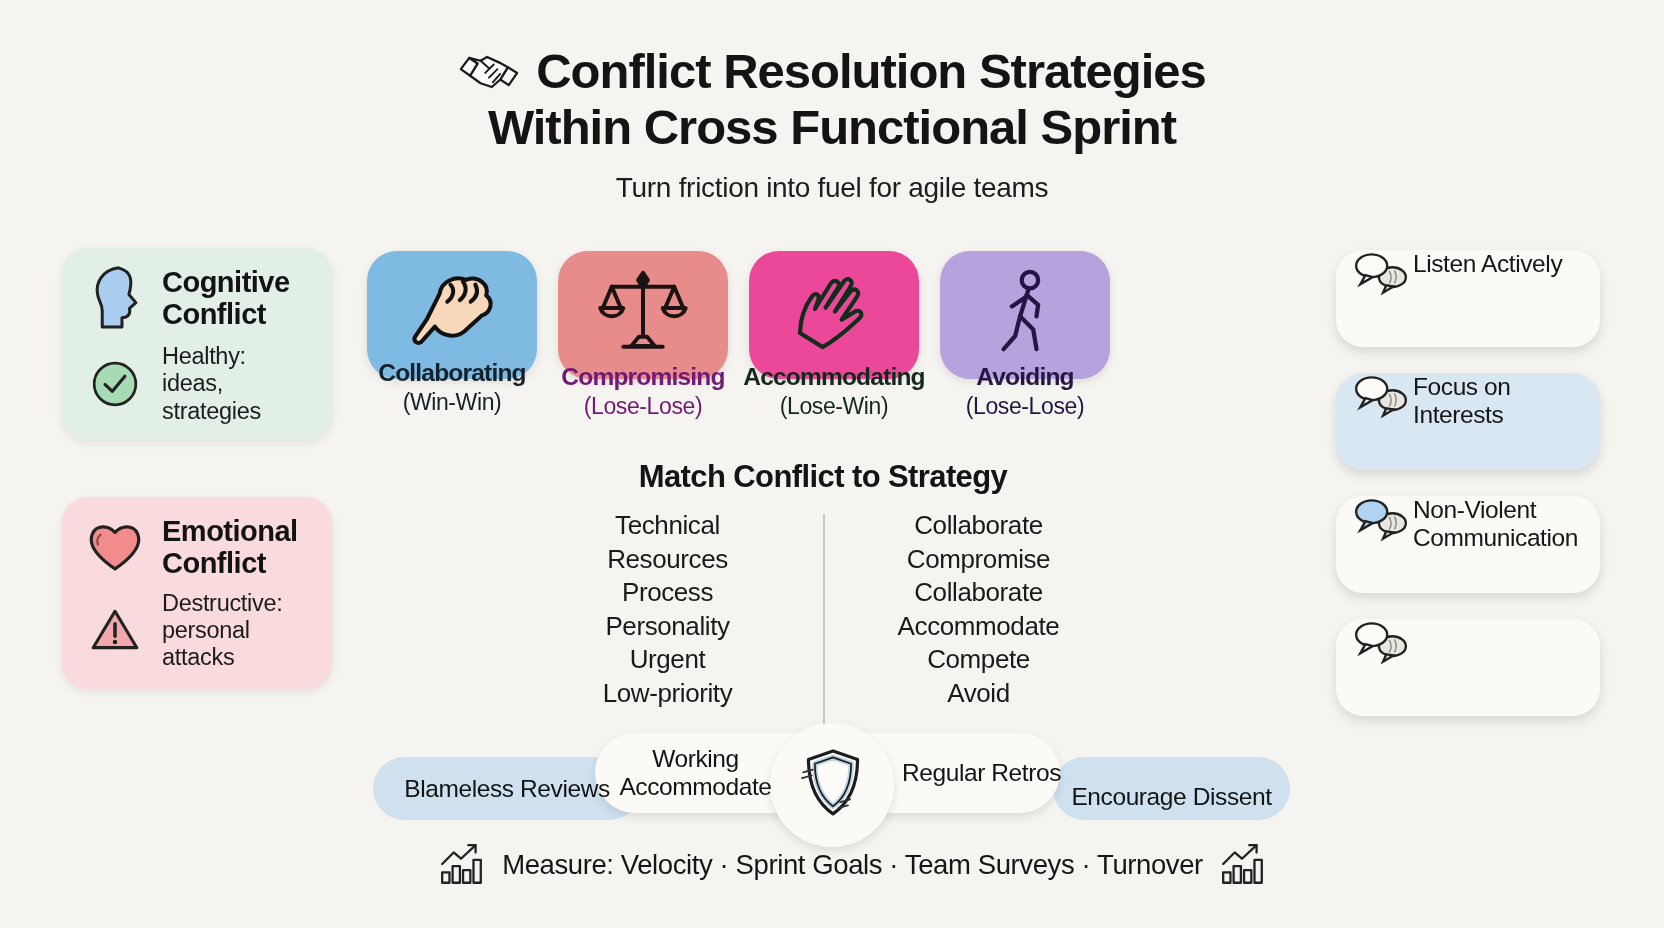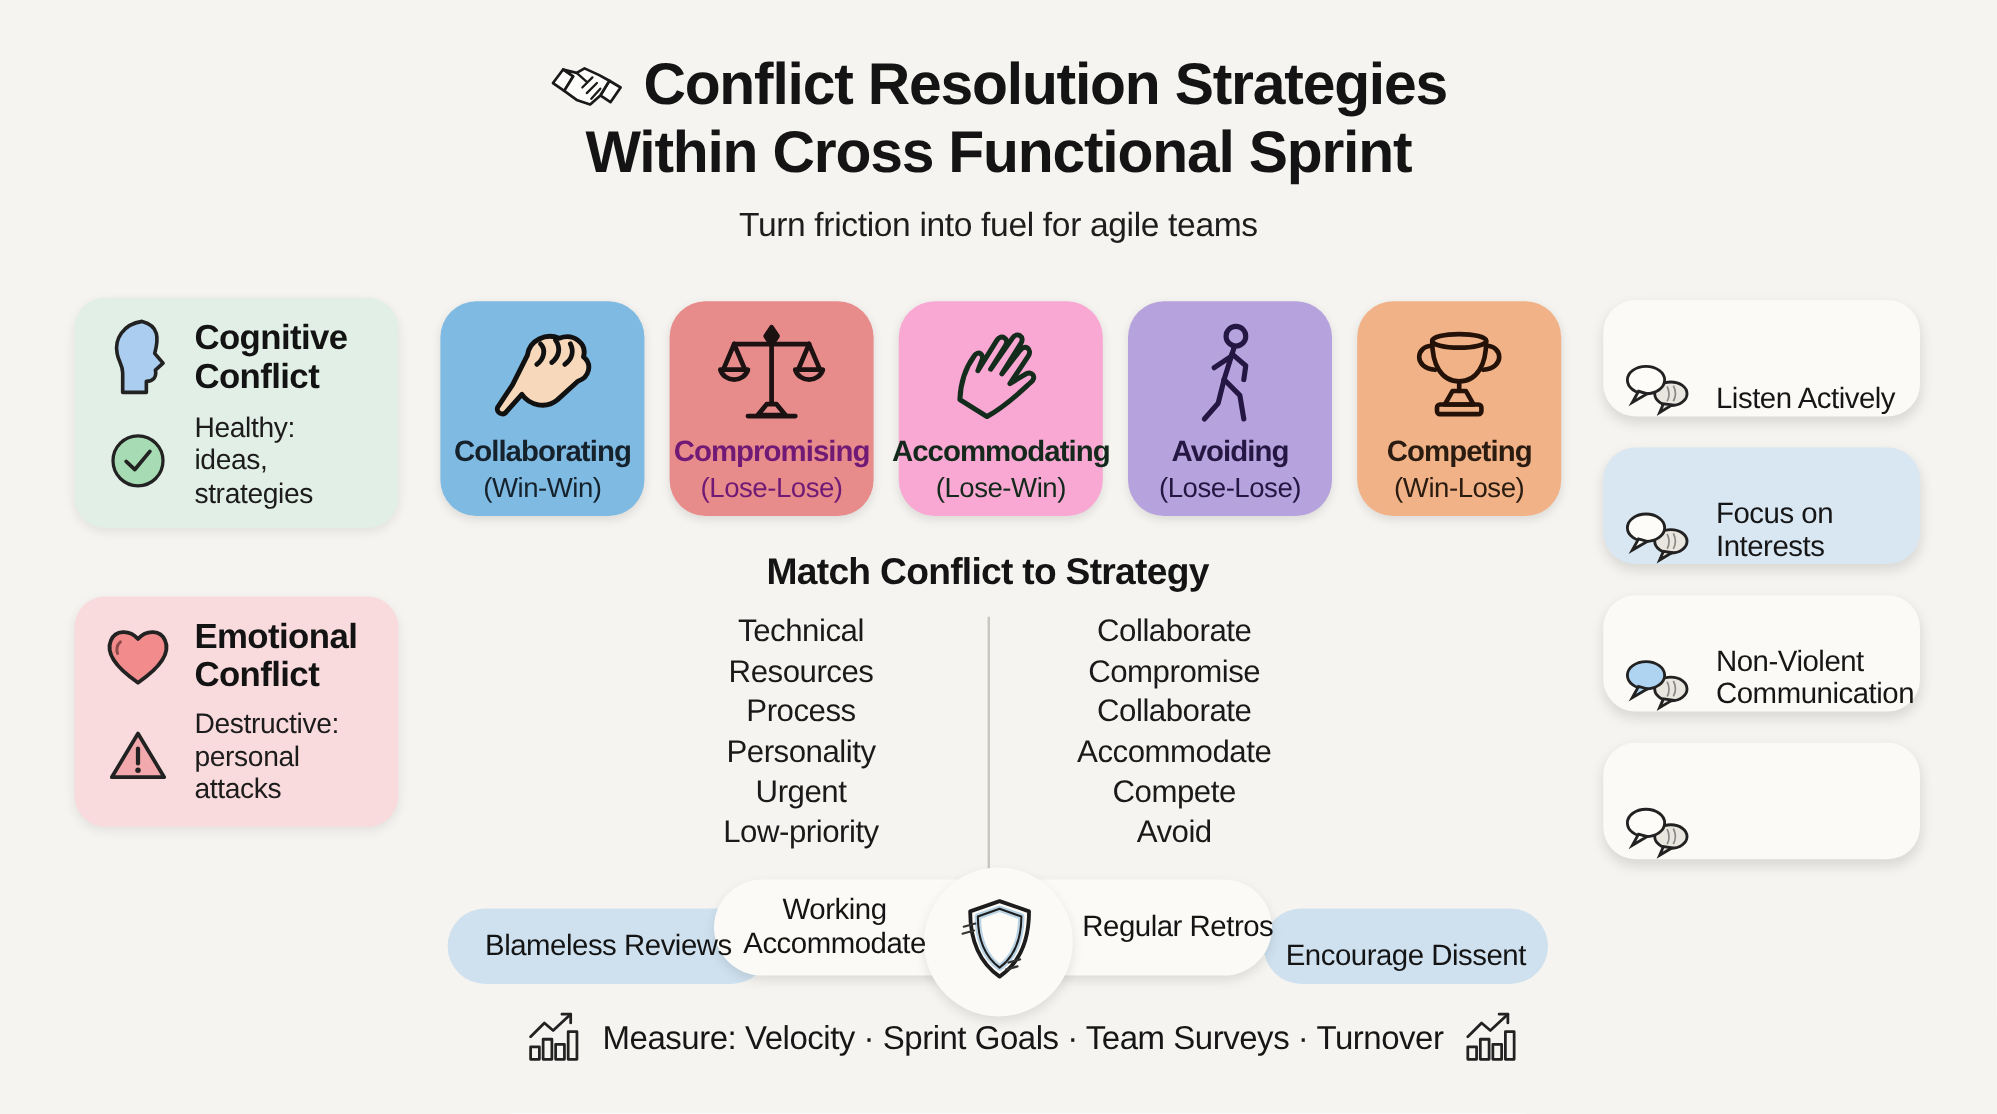--- a/index.html
+++ b/index.html
@@ -26,41 +26,41 @@
   .type-card.cognitive{top:248px;}
   .type-card.emotional{top:497px;}
   .type-row{display:flex; align-items:center; gap:14px;}
   .icon-col{width:66px; display:flex; justify-content:center; flex:0 0 66px;}
   .type-title{font-size:29px; font-weight:700; line-height:1.12; letter-spacing:-0.5px; color:#131313;}
   .type-desc{font-size:23.5px; line-height:1.16; color:#1c1c1c; letter-spacing:-0.3px;}
 
   
   .strategy-row{position:absolute; left:367px; top:251px; display:flex; gap:21px;}
   .strategy-card{
-    width:170px; height:179px; border-radius:30px;
+    width:170px; height:128px; border-radius:30px;
     box-shadow:0 3px 8px rgba(0,0,0,0.10);
     display:flex; flex-direction:column; align-items:center;
     padding-top:18px; box-sizing:border-box;
   }
   .strategy-icon{height:88px; display:flex; align-items:center; justify-content:center;}
   .strategy-name{font-size:24.5px; font-weight:700; letter-spacing:-0.8px; margin-top:6px; white-space:nowrap;}
   .strategy-outcome{font-size:23px; letter-spacing:-0.4px; margin-top:2px;}
 
   
   .match{position:absolute; left:512px; top:459px; width:622px; text-align:center;}
   .match-title{font-size:31px; font-weight:700; letter-spacing:-0.6px; color:#141414;}
   .match-cols{position:relative; display:flex; margin-top:14px;}
   .match-col{flex:1; font-size:26px; line-height:33.5px; letter-spacing:-0.4px; color:#1a1a1a;}
   .match-divider{position:absolute; left:50%; top:5px; bottom:-28px; width:1.6px; background:#c8c6c1;}
 
   
   .tips{position:absolute; left:1336px; top:250px; width:264px; display:flex; flex-direction:column; gap:26px;}
   .tip{
     height:97px; border-radius:27px; box-sizing:border-box;
-    display:flex; align-items:flex-end; gap:20px; padding:0 4px 0 16px;
+    display:flex; align-items:flex-start; gap:3px; padding:0 4px 0 16px;
     box-shadow:0 5px 11px rgba(0,0,0,0.12);
   }
   .tip-text{font-size:24.5px; line-height:1.13; letter-spacing:-0.4px; color:#161616;}
   .tip-line:empty{display:none;}
 
   
   .practices{position:absolute; left:373px; top:733px; width:917px; height:124px;}
   .p-pill{position:absolute; top:24px; height:63px; border-radius:32px; z-index:1;}
   .p-blue-left{left:0; width:268px;}
   .p-blue-right{left:680px; width:237px;}
@@ -184,21 +184,21 @@
           <path d="M47 12 L41.5 25 M47 12 L52.5 25"></path>
           <path d="M40 25 A7.3 7 0 0 0 54 25 Z"></path>
           <path d="M21 48 L25.5 42.5 H30.5 L35 48 Z"></path>
           <path d="M16 48.5 H40"></path>
         </svg>
       </span>
       <span class="strategy-name">Compromising</span>
       <span class="strategy-outcome">(Lose-Lose)</span>
     </div>
 
-    <div class="strategy-card" style="background: #f9a8d4; color: rgb(20, 41, 28);">
+    <div class="strategy-card" style="background: #ec4899; color: rgb(20, 41, 28);">
       <span class="strategy-icon">
         <svg width="90" height="90" viewBox="0 0 54 54" fill="none" stroke="#142c1c" stroke-width="2.5" stroke-linecap="round" stroke-linejoin="round">
           <g transform="rotate(32 27 27)">
             <path d="M16 48 C12 41 10 33 10.5 26 C10.5 22 14.5 22 15 26 L16 31 L16 13 C16 9 21 9 21 13 L21 27 L22 8 C22 4 27 4 27 8 L27 26 L28.5 11 C29 7 33.5 7.5 33.5 11.5 L33 28 L37 20 C38.5 16.5 43 18 41.5 22 C39.5 29 37.5 38 32 48 Z"></path>
           </g>
         </svg>
       </span>
       <span class="strategy-name">Accommodating</span>
       <span class="strategy-outcome">(Lose-Win)</span>
     </div>
@@ -211,35 +211,20 @@
           <path d="M21 17 L28 23 L27 30"></path>
           <path d="M21 18 L12 24"></path>
           <path d="M17 30 L25 38 L27 50"></path>
           <path d="M17 30 L14 42 L7 50"></path>
         </svg>
       </span>
       <span class="strategy-name">Avoiding</span>
       <span class="strategy-outcome">(Lose-Lose)</span>
     </div>
 
-    <div class="strategy-card" style="background: rgb(242, 178, 135); color: rgb(42, 28, 16);">
-      <span class="strategy-icon">
-        <svg width="90" height="86" viewBox="0 0 56 52" fill="none" stroke="#241208" stroke-width="2.4" stroke-linecap="round" stroke-linejoin="round">
-          <ellipse cx="28" cy="8" rx="14" ry="3.5"></ellipse>
-          <path d="M14 8 C14 20 18.5 29 28 29 C37.5 29 42 20 42 8"></path>
-          <path d="M14 10.5 C5.5 10.5 4 22 15.5 23"></path>
-          <path d="M42 10.5 C50.5 10.5 52 22 40.5 23"></path>
-          <path d="M28 29 L28 34"></path>
-          <path d="M20.5 41 L24.5 34 H31.5 L35.5 41 Z"></path>
-          <rect x="16.5" y="41" width="23" height="5" rx="1.5"></rect>
-        </svg>
-      </span>
-      <span class="strategy-name">Competing</span>
-      <span class="strategy-outcome">(Win-Lose)</span>
-    </div>
   </div>
 
   <div class="match">
     <div class="match-title">Match Conflict to Strategy</div>
     <div class="match-cols">
       <div class="match-col">
         <div>Technical</div>
         <div>Resources</div>
         <div>Process</div>
         <div>Personality</div>

